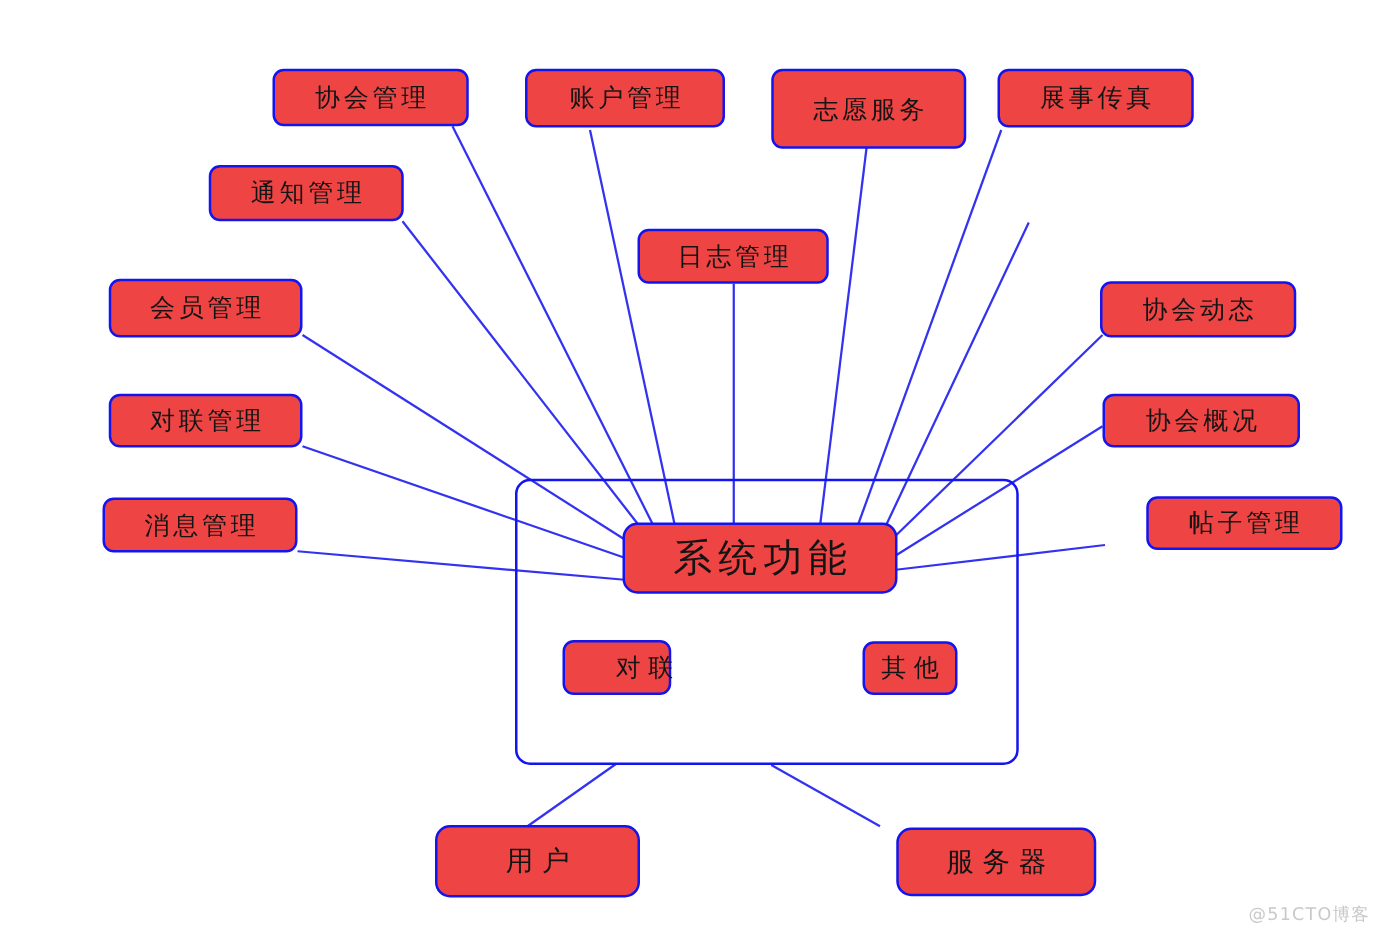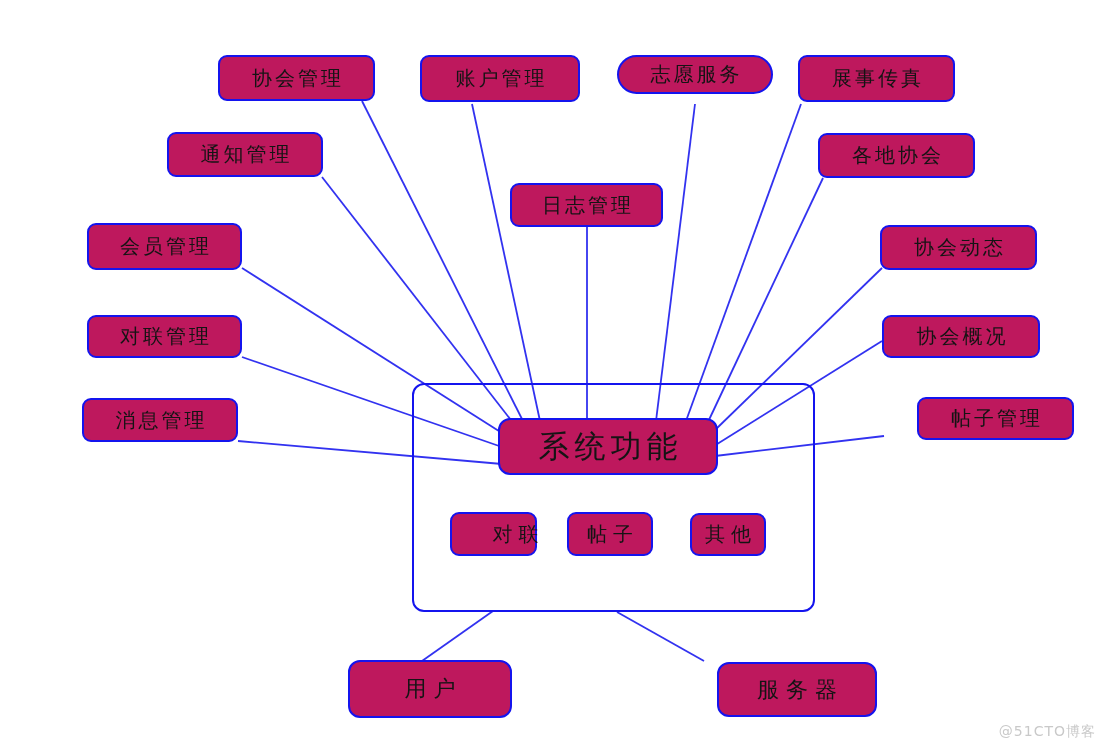--- a/index.html
+++ b/index.html
@@ -21,21 +21,21 @@
     top: 0;
     width: 1104px;
     height: 747px;
   }
   .node {
     position: absolute;
     box-sizing: border-box;
     display: flex;
     align-items: center;
     justify-content: center;
-    background: #be185d;
+    background: #ef4444;
     border: 2px solid #1414ee;
     color: #141414;
     white-space: nowrap;
   }
   .node.rounded { border-radius: 9px; }
   .node.sharp   { border-radius: 12px; }
   .node.transparent { background: transparent; }
   .f-label  { font-size: 20px; letter-spacing: 3px; text-indent: 3px; }
   .f-title  { font-size: 31px; letter-spacing: 5px; text-indent: 5px; }
   .f-small  { font-size: 20px; letter-spacing: 6px; text-indent: 6px; }
@@ -69,29 +69,27 @@
       <line x1="882" y1="341" x2="714" y2="446" stroke="#3232f0" stroke-width="1.8"></line>
       <line x1="884" y1="436" x2="715" y2="456" stroke="#3232f0" stroke-width="1.8"></line>
       <line x1="493" y1="611" x2="422" y2="661" stroke="#3232f0" stroke-width="1.8"></line>
       <line x1="617" y1="612" x2="704" y2="661" stroke="#3232f0" stroke-width="1.8"></line>
     </svg>
   <div class="watermark">@51CTO博客</div>
 <div class="node sharp f-none transparent" style="left: 412px; top: 383px; width: 403px; height: 229px;"></div>
     <div class="node sharp f-title" style="left: 498px; top: 418px; width: 220px; height: 57px;">系统功能</div>
     <div class="node rounded f-label" style="left: 218px; top: 55px; width: 157px; height: 46px;">协会管理</div>
     <div class="node rounded f-label" style="left: 420px; top: 55px; width: 160px; height: 47px; text-align: center;">账户管理</div>
-    <div class="node rounded f-label" style="left: 617px; top: 55px; width: 156px; height: 39px; border-radius: 21px;">志愿服务</div>
+    <div class="node rounded f-label" style="left: 617px; top: 55px; width: 156px; height: 64px;">志愿服务</div>
     <div class="node rounded f-label" style="left: 798px; top: 55px; width: 157px; height: 47px;">展事传真</div>
     <div class="node rounded f-label" style="left: 167px; top: 132px; width: 156px; height: 45px;">通知管理</div>
-    <div class="node rounded f-label" style="left: 818px; top: 133px; width: 157px; height: 45px;">各地协会</div>
     <div class="node rounded f-label" style="left: 510px; top: 183px; width: 153px; height: 44px;">日志管理</div>
     <div class="node rounded f-label" style="left: 87px; top: 223px; width: 155px; height: 47px;">会员管理</div>
     <div class="node rounded f-label" style="left: 880px; top: 225px; width: 157px; height: 45px;">协会动态</div>
     <div class="node rounded f-label" style="left: 87px; top: 315px; width: 155px; height: 43px;">对联管理</div>
     <div class="node rounded f-label" style="left: 882px; top: 315px; width: 158px; height: 43px;">协会概况</div>
     <div class="node rounded f-label" style="left: 82px; top: 398px; width: 156px; height: 44px;">消息管理</div>
     <div class="node rounded f-label" style="left: 885px; top: 397px; width: 157px; height: 43px; margin-left: 32px;">帖子管理</div>
     <div class="node rounded f-small" style="left: 450px; top: 512px; width: 87px; height: 44px; padding-left: 44px;">对联</div>
-    <div class="node rounded f-small" style="left: 567px; top: 512px; width: 86px; height: 44px;">帖子</div>
     <div class="node rounded f-small" style="left: 690px; top: 513px; width: 76px; height: 43px;">其他</div>
     <div class="node sharp f-bottom" style="left: 348px; top: 660px; width: 164px; height: 58px;">用户</div>
     <div class="node sharp f-bottom" style="left: 717px; top: 662px; width: 160px; height: 55px;">服务器</div>
   </div>
 
 </body></html>

